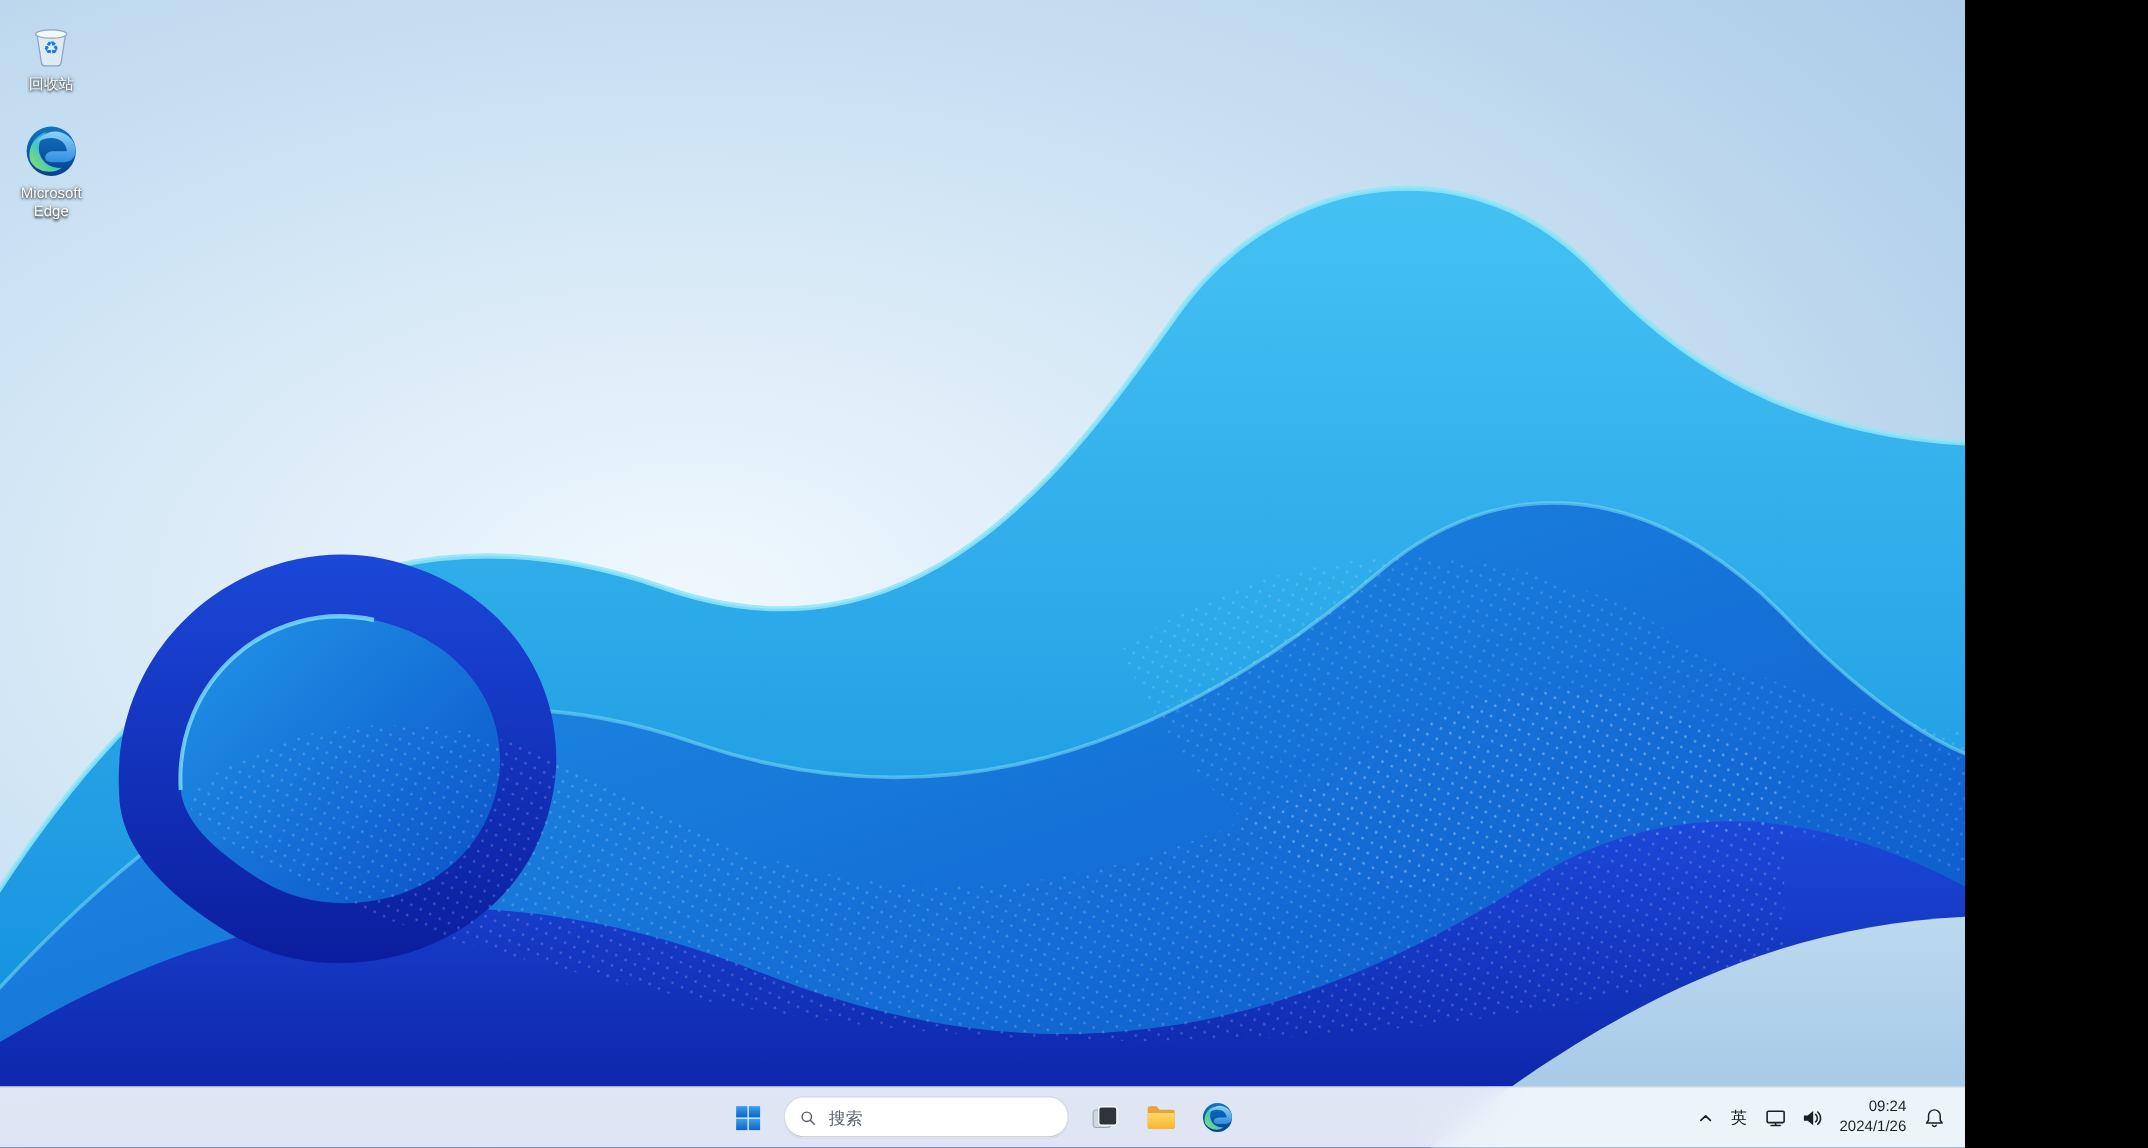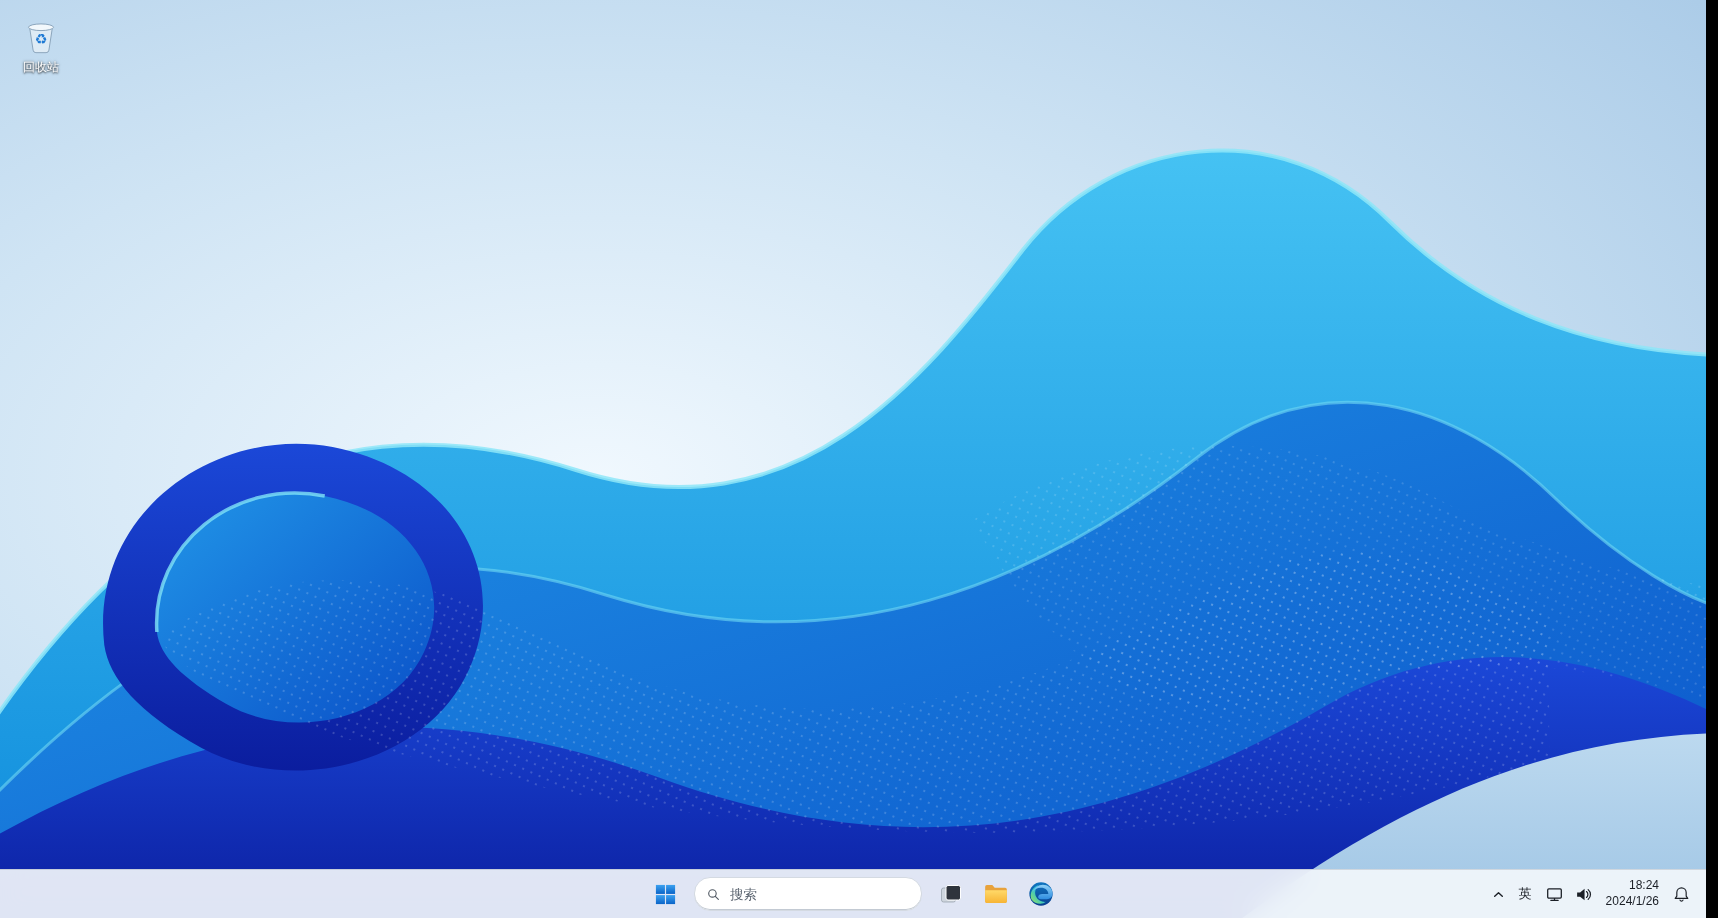--- a/index.html
+++ b/index.html
@@ -1,17 +1,17 @@
 <!DOCTYPE html>
 <html><head>
 <meta charset="utf-8">
 <style>
   html,body { margin:0; padding:0; background:#000; }
   .screen {
-    position:relative; width:1706px; height:918px; overflow:hidden;
+    position:relative; width:1572px; height:918px; overflow:hidden;
     font-family:"Liberation Sans","DejaVu Sans",sans-serif;
     user-select:none;
   }
   
   .wallpaper { position:absolute; inset:0; width:100%; height:100%; display:block; }
 
   
   .desktop-icons { position:absolute; top:6px; left:2px; display:flex; flex-direction:column; gap:14px; }
   .desktop-icon { width:78px; display:flex; flex-direction:column; align-items:center; padding:4px 0; border-radius:4px; }
   .desktop-icon .icon-img { height:46px; display:flex; align-items:flex-end; justify-content:center; }
@@ -166,20 +166,28 @@
 
     <div class="desktop-icon">
       <div class="icon-img">
         <svg width="40" height="40" viewBox="0 0 48 48">
             <use href="#binicon"></use>
           </svg>
       </div>
       <div class="icon-label">回收站</div>
     </div>
 
+    <div class="desktop-icon">
+      <div class="icon-img">
+        <svg width="44" height="44" viewBox="0 0 48 48">
+            <use href="#edgeicon"></use>
+          </svg>
+      </div>
+      <div class="icon-label">Microsoft Edge</div>
+    </div>
 
   </div>
 
   <div class="taskbar">
 
     <div class="taskbar-center">
 
       <button class="tb-btn">
         <svg width="23" height="23" viewBox="0 0 24 24">
           <rect x="2" y="2" width="9.4" height="9.4" fill="url(#winGrad)"></rect>
@@ -241,21 +249,21 @@
 
       <button class="tray-item">
         <svg width="17" height="17" viewBox="0 0 16 16">
           <path d="M2,6 h2.8 L9,2.6 v10.8 L4.8,10 H2 Z" fill="#1b1f26"></path>
           <path d="M10.8,5.2 a3.6,3.6 0 0 1 0,5.6" fill="none" stroke="#1b1f26" stroke-width="1.15" stroke-linecap="round"></path>
           <path d="M12.4,3.4 a6,6 0 0 1 0,9.2" fill="none" stroke="#1b1f26" stroke-width="1.15" stroke-linecap="round"></path>
         </svg>
       </button>
 
       <button class="tray-item tray-clock">
-        <span>18:24</span>
+        <span>09:24</span>
         <span>2024/1/26</span>
       </button>
 
       <button class="tray-item">
         <svg width="17" height="17" viewBox="0 0 16 16">
           <path d="M8,1.8 a4.4,4.4 0 0 1 4.4,4.4 V9.6 l1.5,2.1 H2.1 l1.5,-2.1 V6.2 A4.4,4.4 0 0 1 8,1.8 Z" fill="none" stroke="#1b1f26" stroke-width="1.1" stroke-linejoin="round"></path>
           <path d="M6.6,13.3 a1.5,1.5 0 0 0 2.8,0" fill="none" stroke="#1b1f26" stroke-width="1.1" stroke-linecap="round"></path>
         </svg>
       </button>
 

